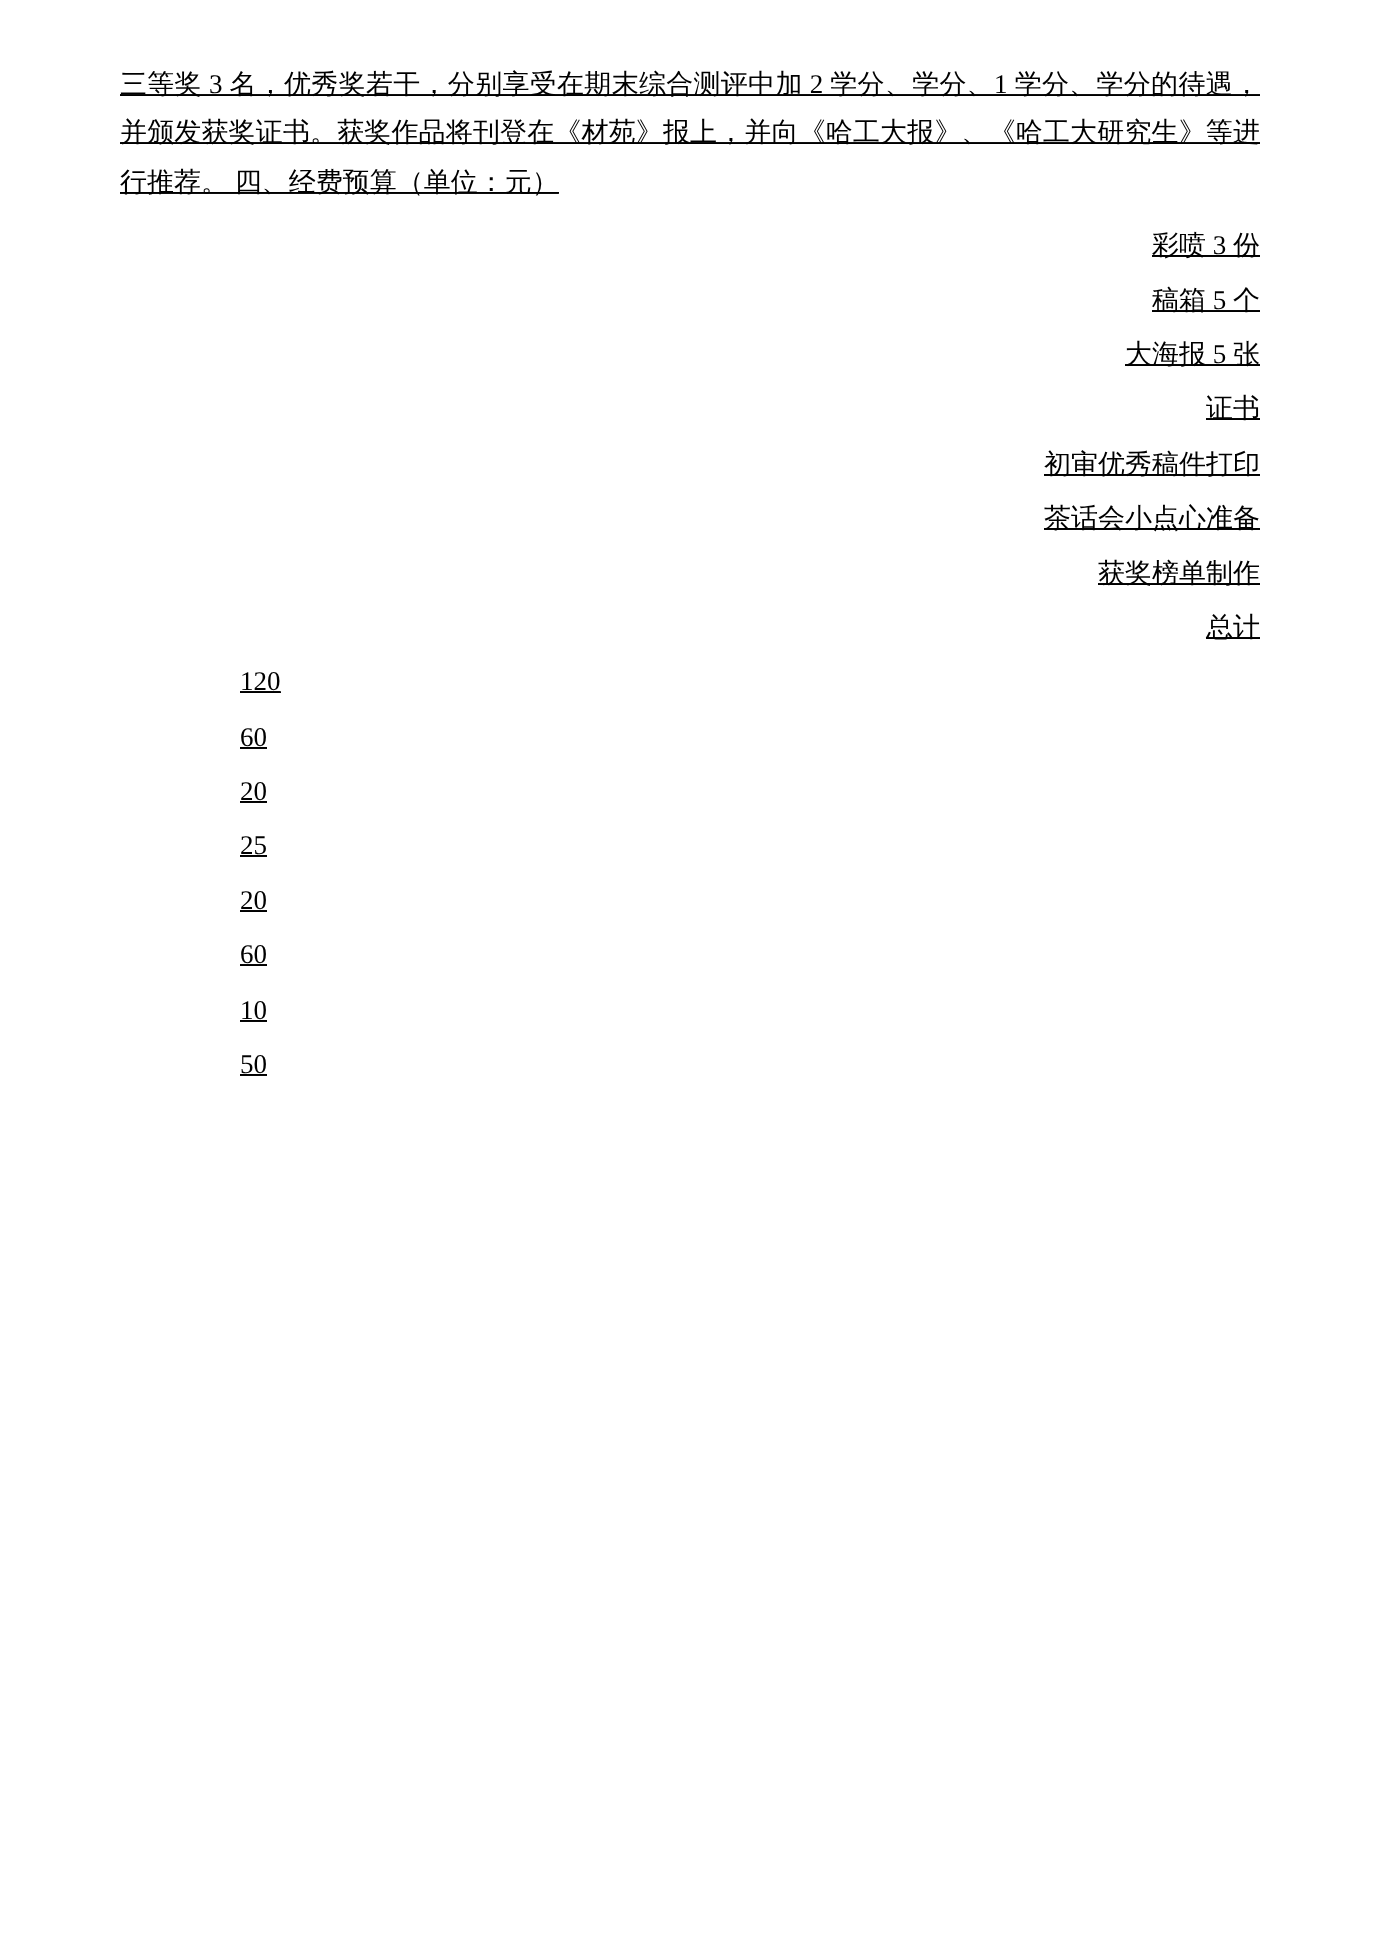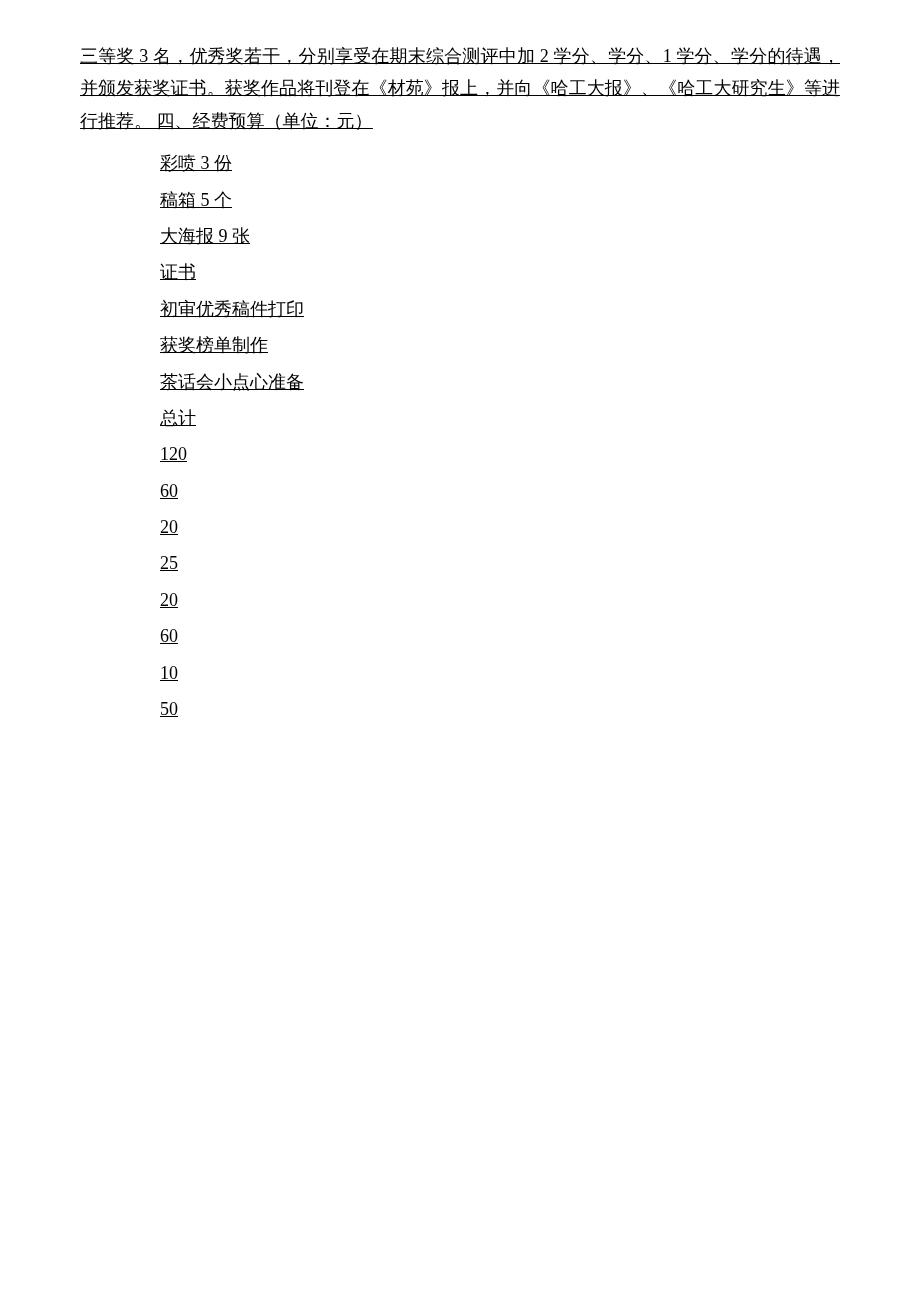--- a/index.html
+++ b/index.html
@@ -22,20 +22,21 @@
 
     .paragraph {
       text-indent: 0;
       margin-bottom: 0;
       text-align: justify;
     }
 
     .indented-list {
       padding-left: 80px;
       margin-top: 10px;
+      text-align: right;
     }
 
     .list-item {
       display: block;
       margin-bottom: 4px;
     }
 
     .numbers-column {
       padding-left: 80px;
       margin-top: 4px;
@@ -49,25 +50,25 @@
 </head>
 <body>
 
 <div>
 
   <p class="paragraph">三等奖 3 名，优秀奖若干，分别享受在期末综合测评中加 2 学分、学分、1 学分、学分的待遇，并颁发获奖证书。获奖作品将刊登在《材苑》报上，并向《哈工大报》、《哈工大研究生》等进行推荐。  四、经费预算（单位：元）</p>
 
   <div class="indented-list">
   <span class="list-item">彩喷 3 份</span>
       <span class="list-item">稿箱 5 个</span>
-      <span class="list-item">大海报 9 张</span>
+      <span class="list-item">大海报 5 张</span>
       <span class="list-item">证书</span>
       <span class="list-item">初审优秀稿件打印</span>
+      <span class="list-item">茶话会小点心准备</span>
       <span class="list-item">获奖榜单制作</span>
-      <span class="list-item">茶话会小点心准备</span>
       <span class="list-item">总计</span>
     </div>
 
   <div class="numbers-column">
   <span class="number-item">120</span>
       <span class="number-item">60</span>
       <span class="number-item">20</span>
       <span class="number-item">25</span>
       <span class="number-item">20</span>
       <span class="number-item">60</span>

